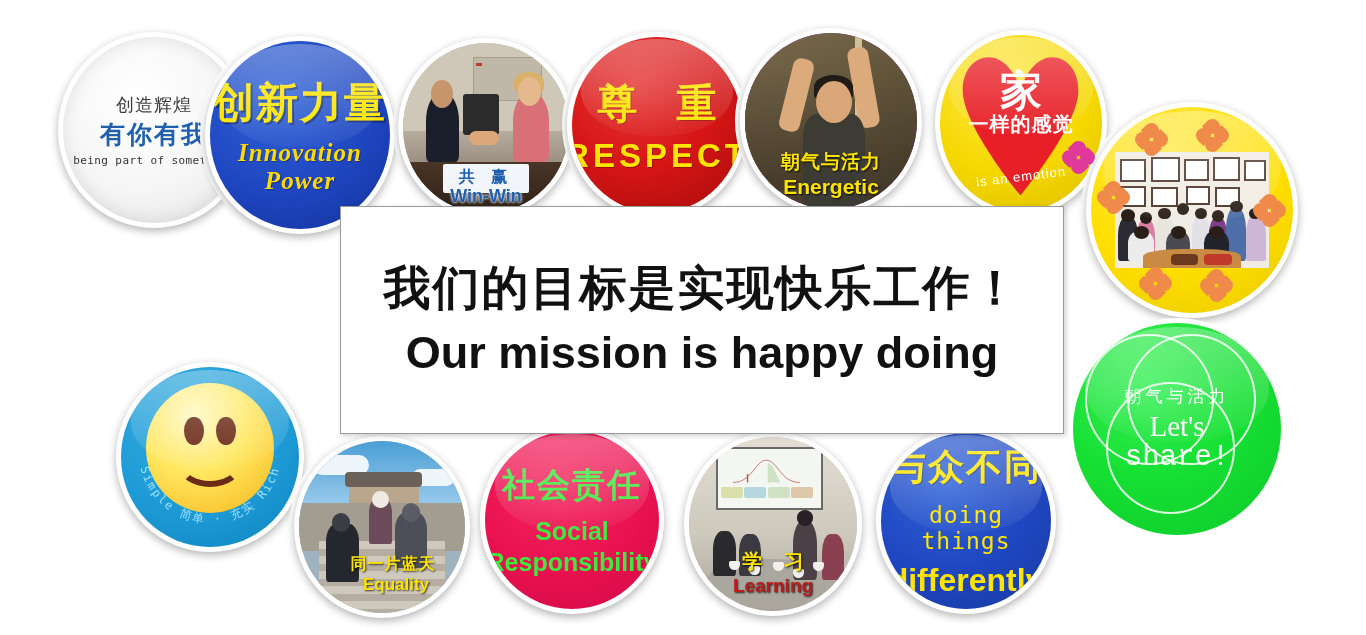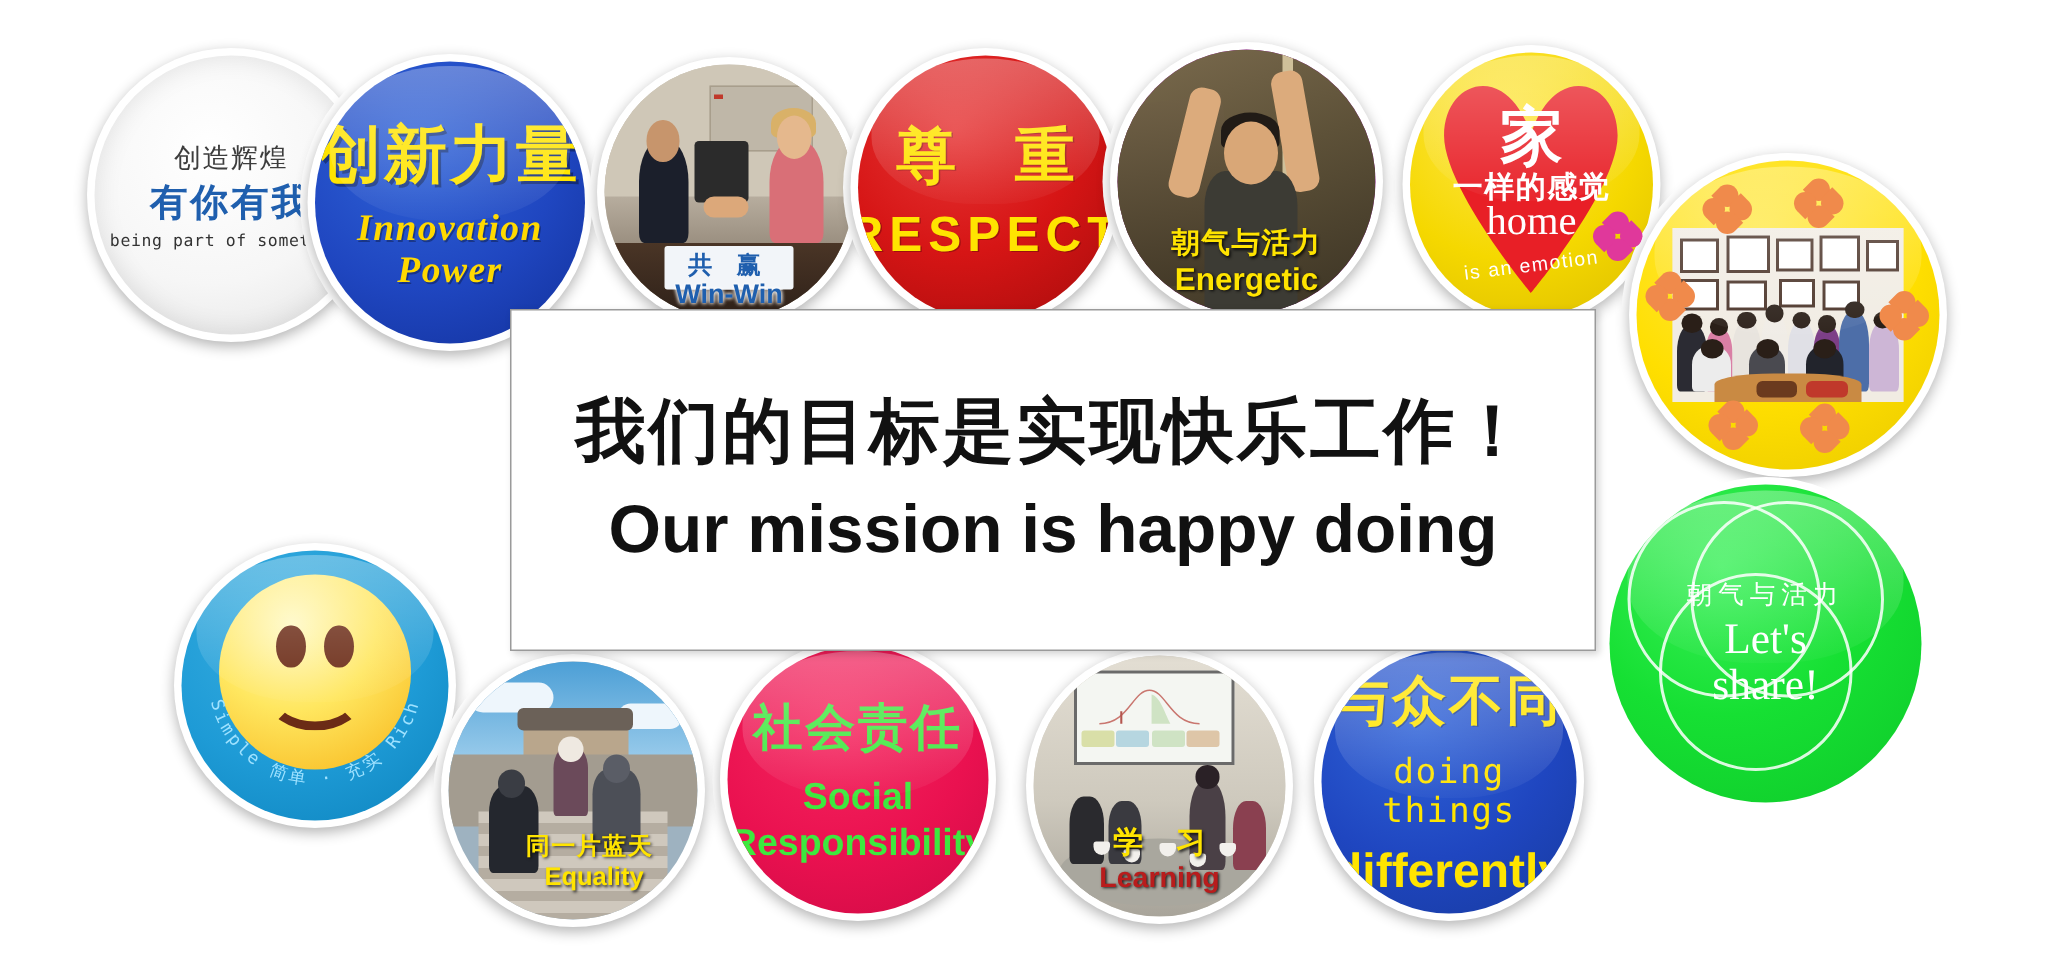--- a/index.html
+++ b/index.html
@@ -206,21 +206,21 @@
 
   
   #b-share .inner{ background:radial-gradient(circle at 36% 26%, #3bf05a 0%, #16e033 48%, #0ec92a 100%); }
   .sh-ring{ position:absolute; border:2px solid rgba(255,255,255,0.85); border-radius:50%;}
   .sh-r1{ left:6%;  top:5%;  width:62%; height:62%;}
   .sh-r2{ left:26%; top:5%;  width:62%; height:62%;}
   .sh-r3{ left:16%; top:28%; width:62%; height:62%;}
   .sh-txt{ position:relative; z-index:4; color:#ffffff; text-align:center; }
   .sh-cn{ font-size:17px; letter-spacing:4px;}
   .sh-en1{ font-size:29px; font-family:"Liberation Serif", serif; margin-top:2px;}
-  .sh-en2{ font-size:29px; font-family:Liberation Serif, serif; margin-top:-2px;}
+  .sh-en2{ font-size:29px; font-family:Liberation Mono, monospace; margin-top:-2px;}
 
   
   #mission{
     position:absolute; left:340px; top:206px; width:724px; height:228px;
     background:#ffffff;
     border:1px solid #9a9a9a;
     box-shadow:2px 2px 5px rgba(0,0,0,0.18);
     z-index:50;
     display:flex; flex-direction:column; align-items:center; justify-content:center;
     gap:14px;
@@ -303,21 +303,20 @@
     </div>
   </div>
 
   <div class="bubble gloss" id="b-home" style="left:935px; top:30px; width:172px; height:186px;">
     <div class="inner">
       <svg class="heart-shape" viewBox="0 0 100 100" preserveAspectRatio="none">
         <path d="M50 99 C50 99 3 52 3 28 C3 10 20 1 34 8 C42 12 48 21 50 28 C52 21 58 12 66 8 C80 1 97 10 97 28 C97 52 50 99 50 99 Z" fill="#e81f26"></path>
       </svg>
       <div class="hm-t1">家</div>
       <div class="hm-t2">一样的感觉</div>
-      <div class="hm-t3">home</div>
       <div class="hm-t4">is an emotion</div>
       <div class="flower" style="right:6px; bottom:36px;">
         <span style="left:9px;  top:0;   transform:rotate(45deg);"></span>
         <span style="left:18px; top:9px; transform:rotate(135deg);"></span>
         <span style="left:9px;  top:18px;transform:rotate(225deg);"></span>
         <span style="left:0;    top:9px; transform:rotate(315deg);"></span>
       </div>
     </div>
   </div>
 

